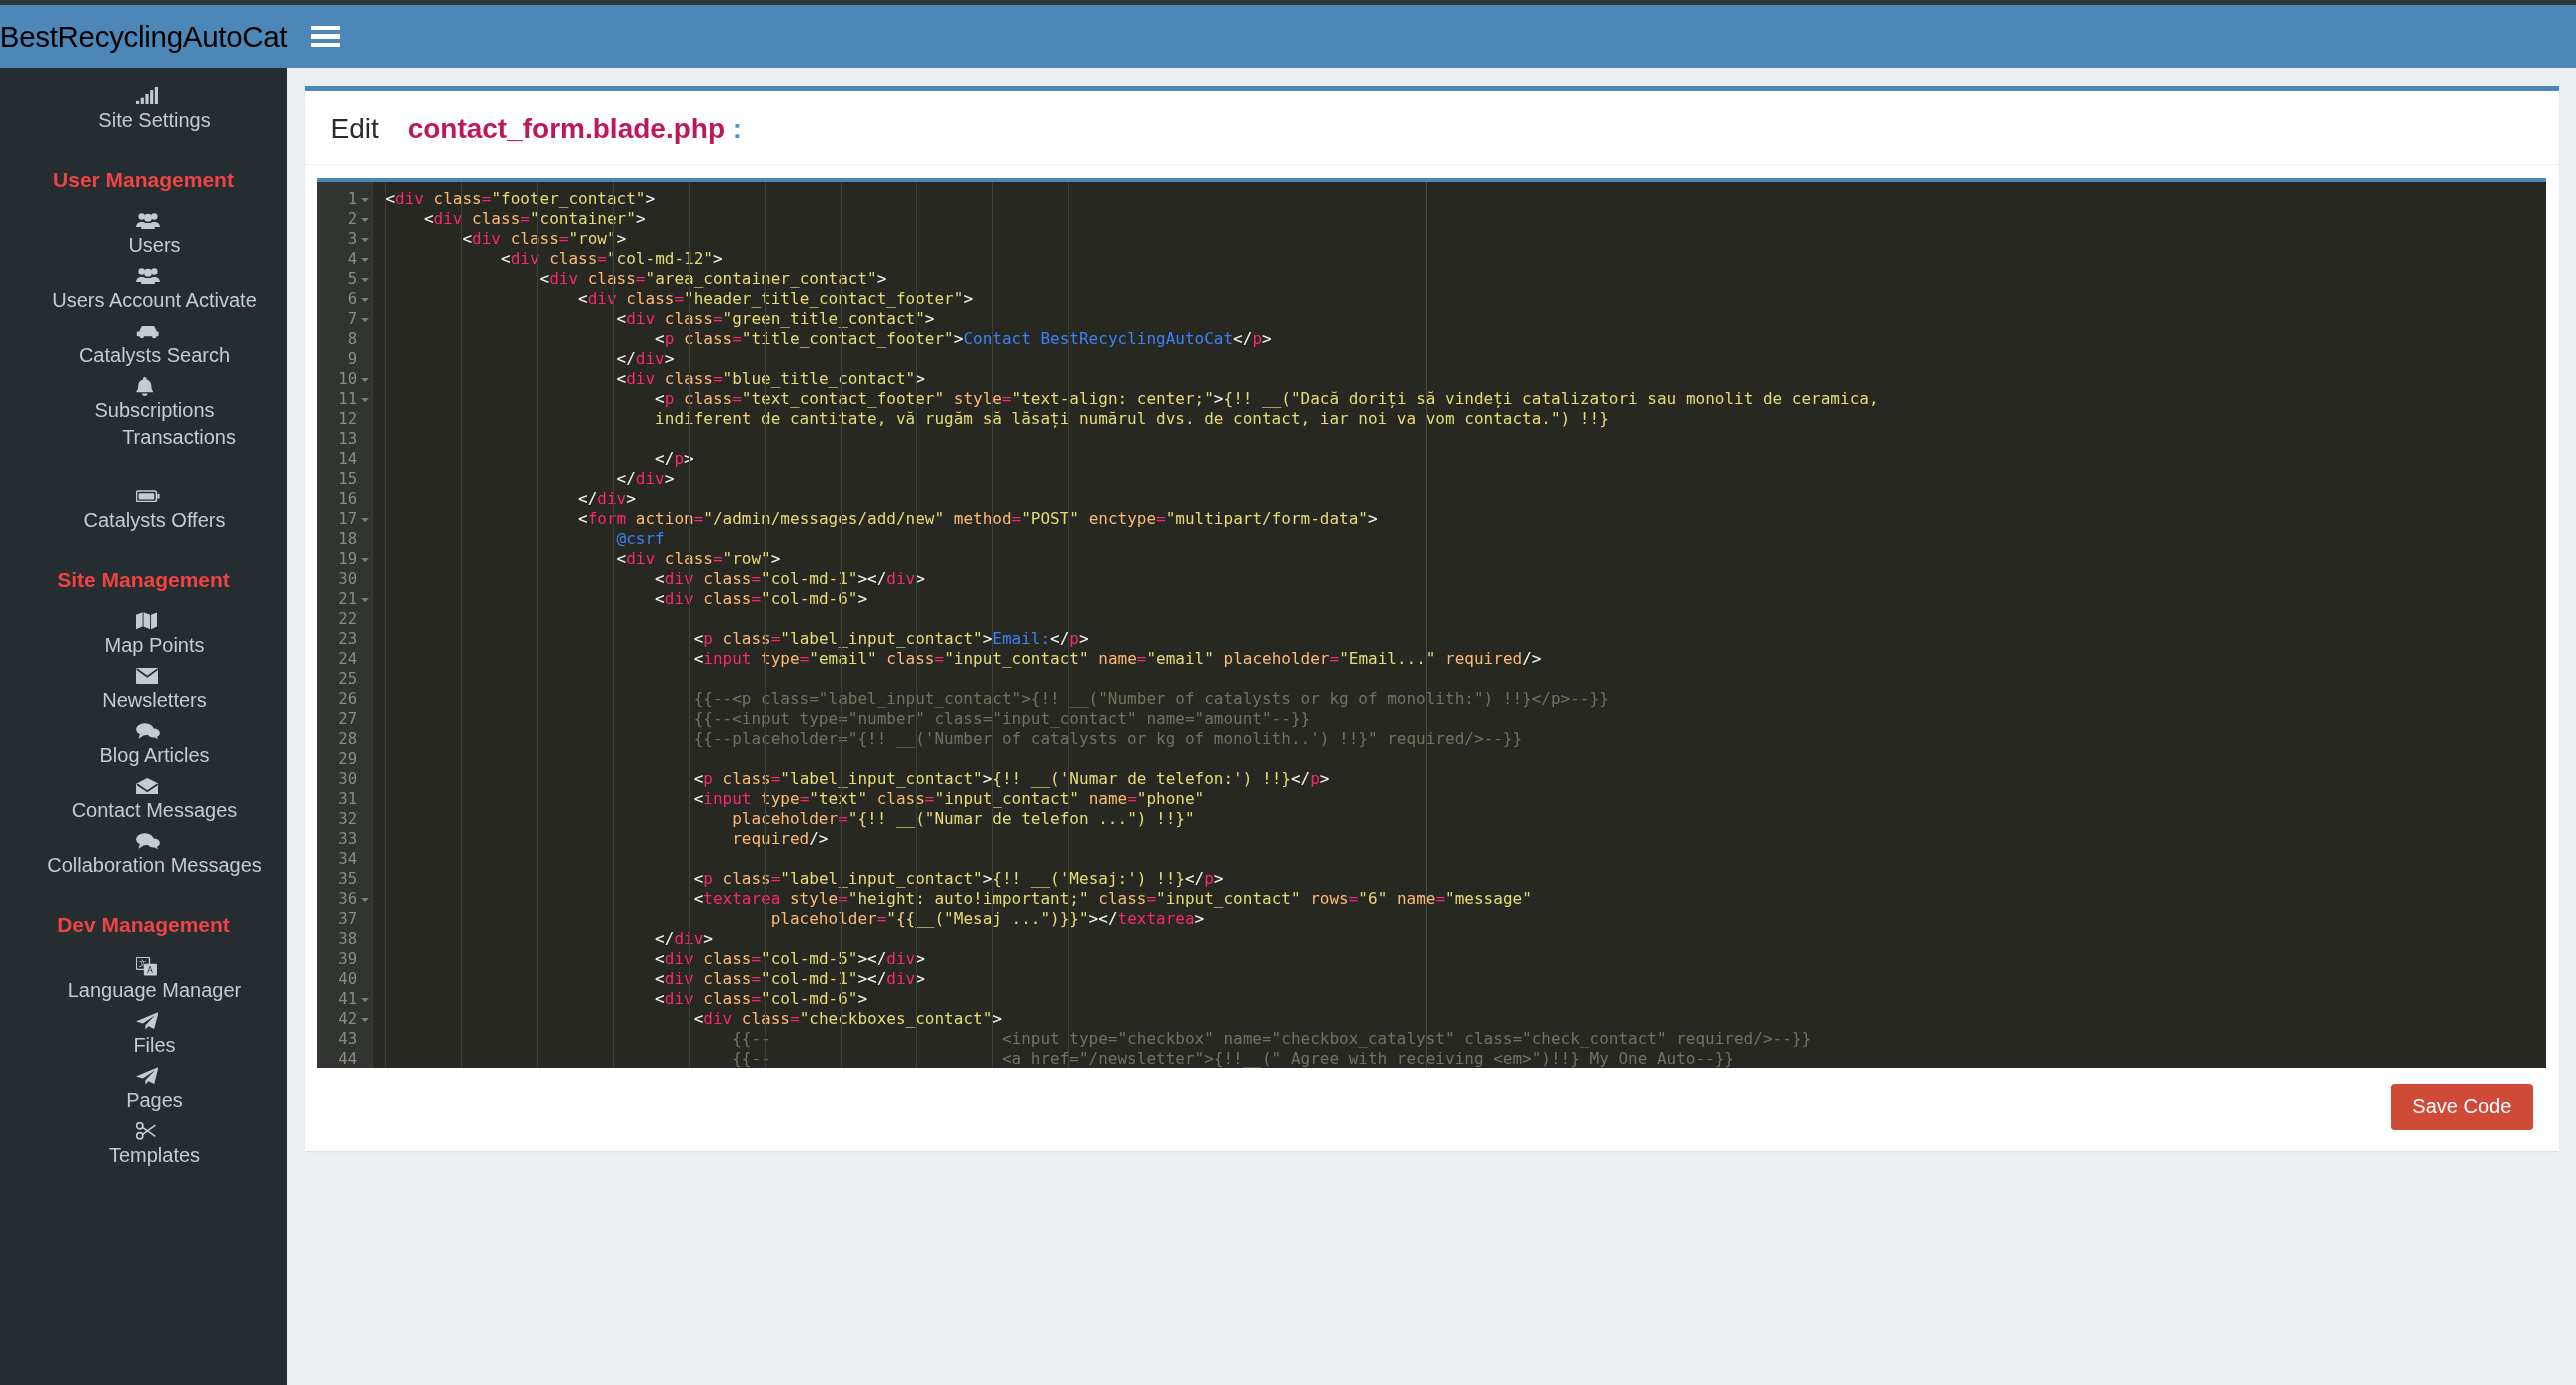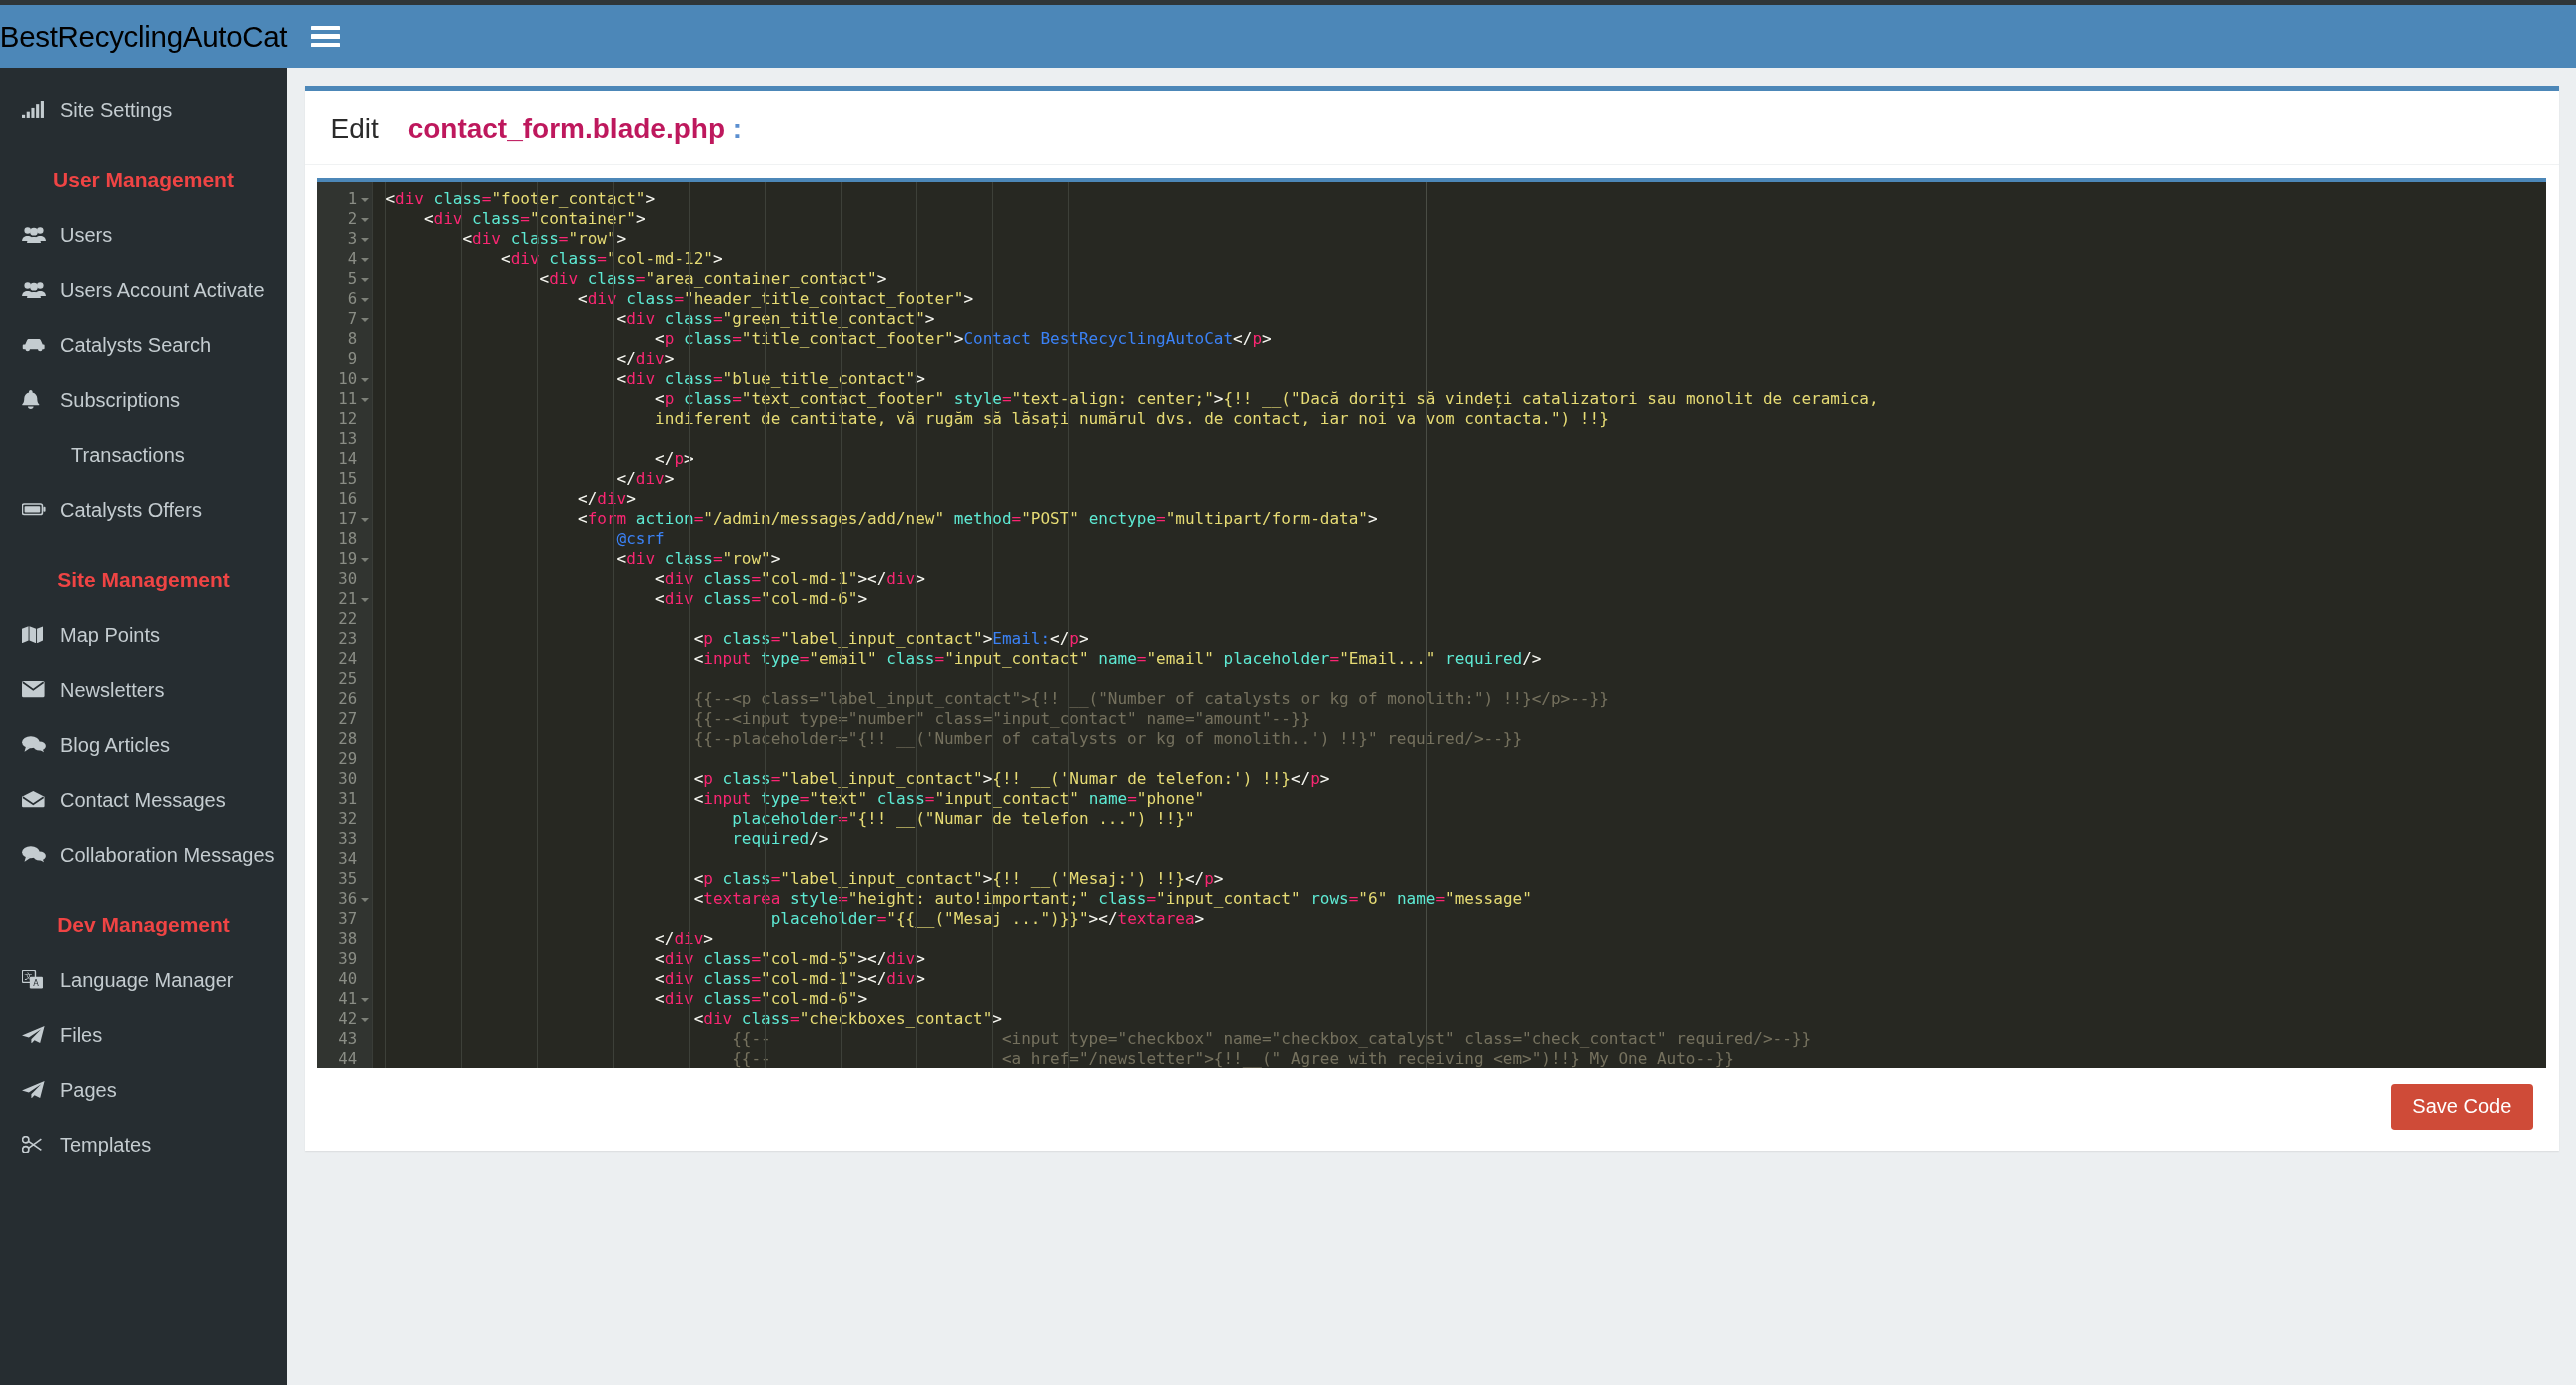--- a/index.html
+++ b/index.html
@@ -26,21 +26,21 @@
   }
   #brand .brand-text {
     color: #000000; font-size: 29.5px; font-weight: 400;
     letter-spacing: -0.3px; white-space: nowrap;
   }
   .nav-list { padding-top: 14px; }
   .nav-item {
     display: flex; align-items: center;
     height: 55px; padding-left: 22px;
     color: #c4ccd0; font-size: 20px;
-    cursor: pointer; white-space: nowrap;
+    cursor: pointer; white-space: nowrap; flex-direction: column;
   }
   .nav-item .ico {
     width: 28px; height: 20px; margin-right: 10px;
     display: flex; align-items: center; justify-content: flex-start;
     color: #c4ccd0; flex: 0 0 28px;
   }
   .nav-item .ico svg { display:block; }
   .nav-item .lbl { line-height: 1; }
   .nav-item.no-icon { padding-left: 71px; }
   .nav-header {
@@ -137,21 +137,21 @@
   .guide {
     position: absolute; top: 0; bottom: 0; width: 0.6px;
     background: #3d4039;
   }
   #printmargin {
     position: absolute; top: 0; bottom: 0; width: 0.6px;
     background: #4a4d45; left: 1052px;
   }
   
   .t-tag  { color: #f92672; }
-  .t-attr { color: #5eead4; }
+  .t-attr { color: #fdba74; }
   .t-str  { color: #e6db74; }
   .t-eq   { color: #f92672; }
   .t-txt  { color: #3b82f6; }
   .t-com  { color: #75715e; }
   .t-punc { color: #f8f8f2; }
 
   #card-footer {
     padding: 16.3px 26px 21.3px 0;
     display: flex; justify-content: flex-end;
   }

